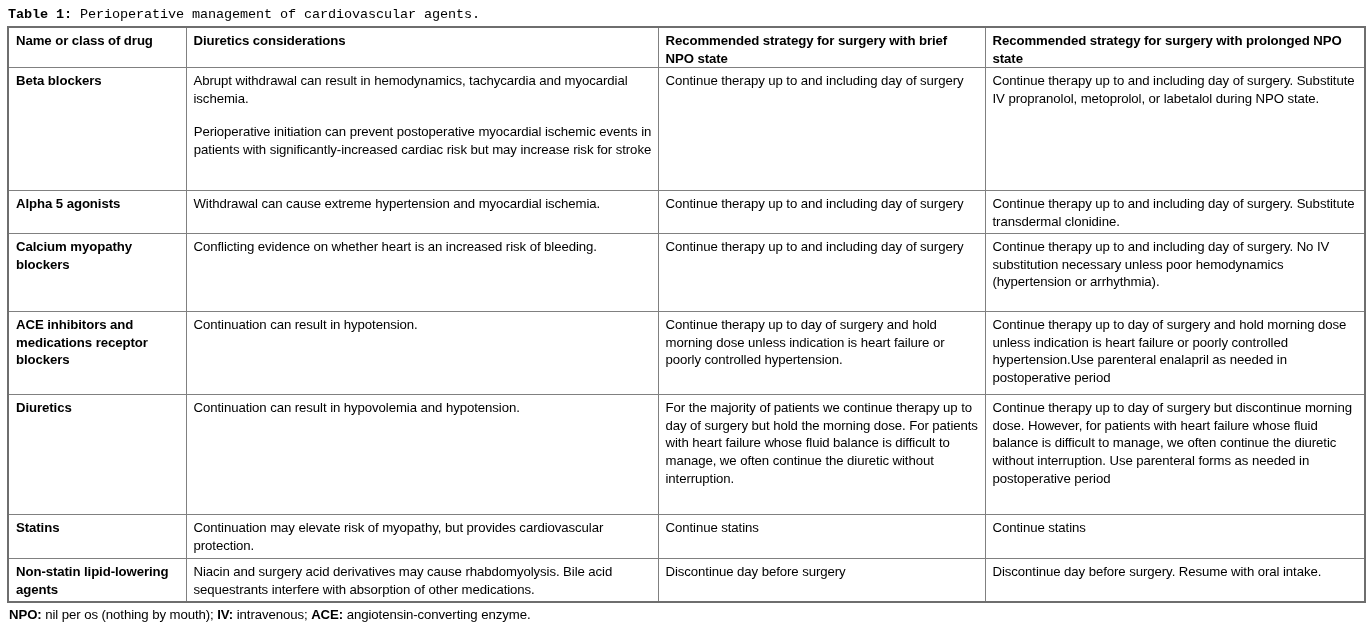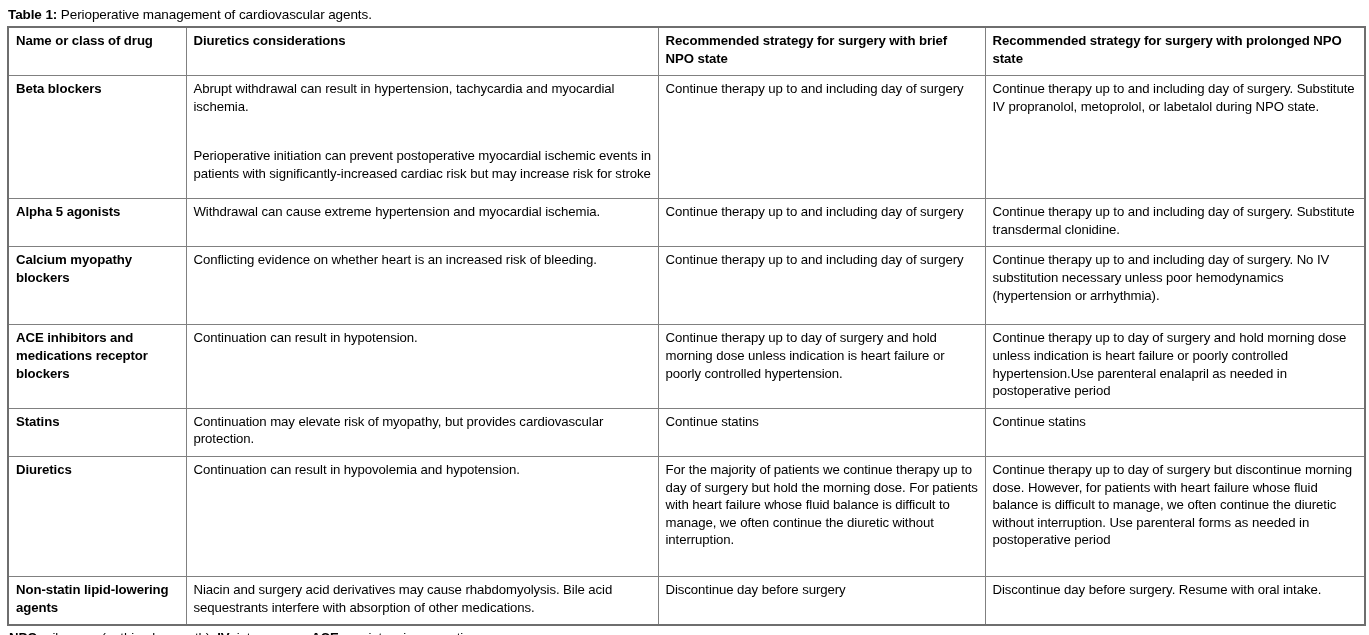--- a/index.html
+++ b/index.html
@@ -20,53 +20,55 @@
     height: 635px;
     box-sizing: border-box;
     padding: 6px 4px 0 7px;
   }
   .caption {
     font-size: 13.5px;
     line-height: 17px;
     margin: 0 0 3px 1px;
     white-space: nowrap;
     letter-spacing: -0.1px;
+    font-family: Liberation Mono, monospace;
   }
   .caption .cap-label {
     font-weight: bold;
   }
   table.tbl {
     border-collapse: collapse;
     width: 1357px;
     table-layout: fixed;
     background: #ffffff;
   }
   table.tbl, table.tbl th, table.tbl td {
     border: 1px solid #808080;
   }
   table.tbl {
     border: 2px solid #6e6e6e;
   }
   table.tbl th, table.tbl td {
     vertical-align: top;
-    padding: 4px 6px 8px 7px;
+    padding: 4px 6px 0 7px;
     font-size: 13.2px;
     line-height: 17.6px;
     letter-spacing: -0.08px;
   }
   table.tbl th {
     text-align: left;
     font-weight: bold;
   }
   td.drugname {
     font-weight: bold;
     margin-top: 33px;
   }
   .para + .para {
-    margin-top: 32px;
+    margin-top: 16px;
+    text-align: center;
   }
   .c1 { width: 178px; }
   .c2 { width: 472px; }
   .c3 { width: 327px; }
   .c4 { width: 380px; }
   .footnote {
     font-size: 13.2px;
     line-height: 17px;
     margin: 3px 0 0 2px;
     white-space: nowrap;
@@ -96,21 +98,21 @@
         <th>Diuretics considerations</th>
         <th>Recommended strategy for surgery with brief NPO state</th>
         <th>Recommended strategy for surgery with prolonged NPO state</th>
       </tr>
     </thead>
     <tbody>
 
       <tr style="height:123px">
         <td class="drugname">Beta blockers</td>
         <td>
-          <div class="para">Abrupt withdrawal can result in hypertension, tachycardia and myocardial ischemia.</div>
+          <div class="para">Abrupt withdrawal can result in hemodynamics, tachycardia and myocardial ischemia.</div>
           <div class="para">Perioperative initiation can prevent postoperative myocardial ischemic events in patients with significantly-increased cardiac risk but may increase risk for stroke</div>
         </td>
         <td>Continue therapy up to and including day of surgery</td>
         <td>Continue therapy up to and including day of surgery. Substitute IV propranolol, metoprolol, or labetalol during NPO state.</td>
       </tr>
 
       <tr style="height:43px">
         <td class="drugname">Alpha 5 agonists</td>
         <td>Withdrawal can cause extreme hypertension and myocardial ischemia.</td>
         <td>Continue therapy up to and including day of surgery</td>
@@ -124,32 +126,32 @@
         <td>Continue therapy up to and including day of surgery. No IV substitution necessary unless poor hemodynamics (hypertension or arrhythmia).</td>
       </tr>
 
       <tr style="height:83px">
         <td class="drugname">ACE inhibitors and medications receptor blockers</td>
         <td>Continuation can result in hypotension.</td>
         <td>Continue therapy up to day of surgery and hold morning dose unless indication is heart failure or poorly controlled hypertension.</td>
         <td>Continue therapy up to day of surgery and hold morning dose unless indication is heart failure or poorly controlled hypertension.Use parenteral enalapril as needed in postoperative period</td>
       </tr>
 
+      <tr style="height:120px">
+        <td class="drugname">Diuretics</td>
+        <td>Continuation can result in hypovolemia and hypotension.</td>
+        <td>For the majority of patients we continue therapy up to day of surgery but hold the morning dose. For patients with heart failure whose fluid balance is difficult to manage, we often continue the diuretic without interruption.</td>
+        <td>Continue therapy up to day of surgery but discontinue morning dose. However, for patients with heart failure whose fluid balance is difficult to manage, we often continue the diuretic without interruption. Use parenteral forms as needed in postoperative period</td>
+      </tr>
+
       <tr style="height:44px">
         <td class="drugname">Statins</td>
         <td>Continuation may elevate risk of myopathy, but provides cardiovascular protection.</td>
         <td>Continue statins</td>
         <td>Continue statins</td>
-      </tr>
-
-      <tr style="height:120px">
-        <td class="drugname">Diuretics</td>
-        <td>Continuation can result in hypovolemia and hypotension.</td>
-        <td>For the majority of patients we continue therapy up to day of surgery but hold the morning dose. For patients with heart failure whose fluid balance is difficult to manage, we often continue the diuretic without interruption.</td>
-        <td>Continue therapy up to day of surgery but discontinue morning dose. However, for patients with heart failure whose fluid balance is difficult to manage, we often continue the diuretic without interruption. Use parenteral forms as needed in postoperative period</td>
       </tr>
 
       <tr style="height:43px">
         <td class="drugname">Non-statin lipid-lowering agents</td>
         <td>Niacin and surgery acid derivatives may cause rhabdomyolysis. Bile acid sequestrants interfere with absorption of other medications.</td>
         <td>Discontinue day before surgery</td>
         <td>Discontinue day before surgery. Resume with oral intake.</td>
       </tr>
 
     </tbody>

